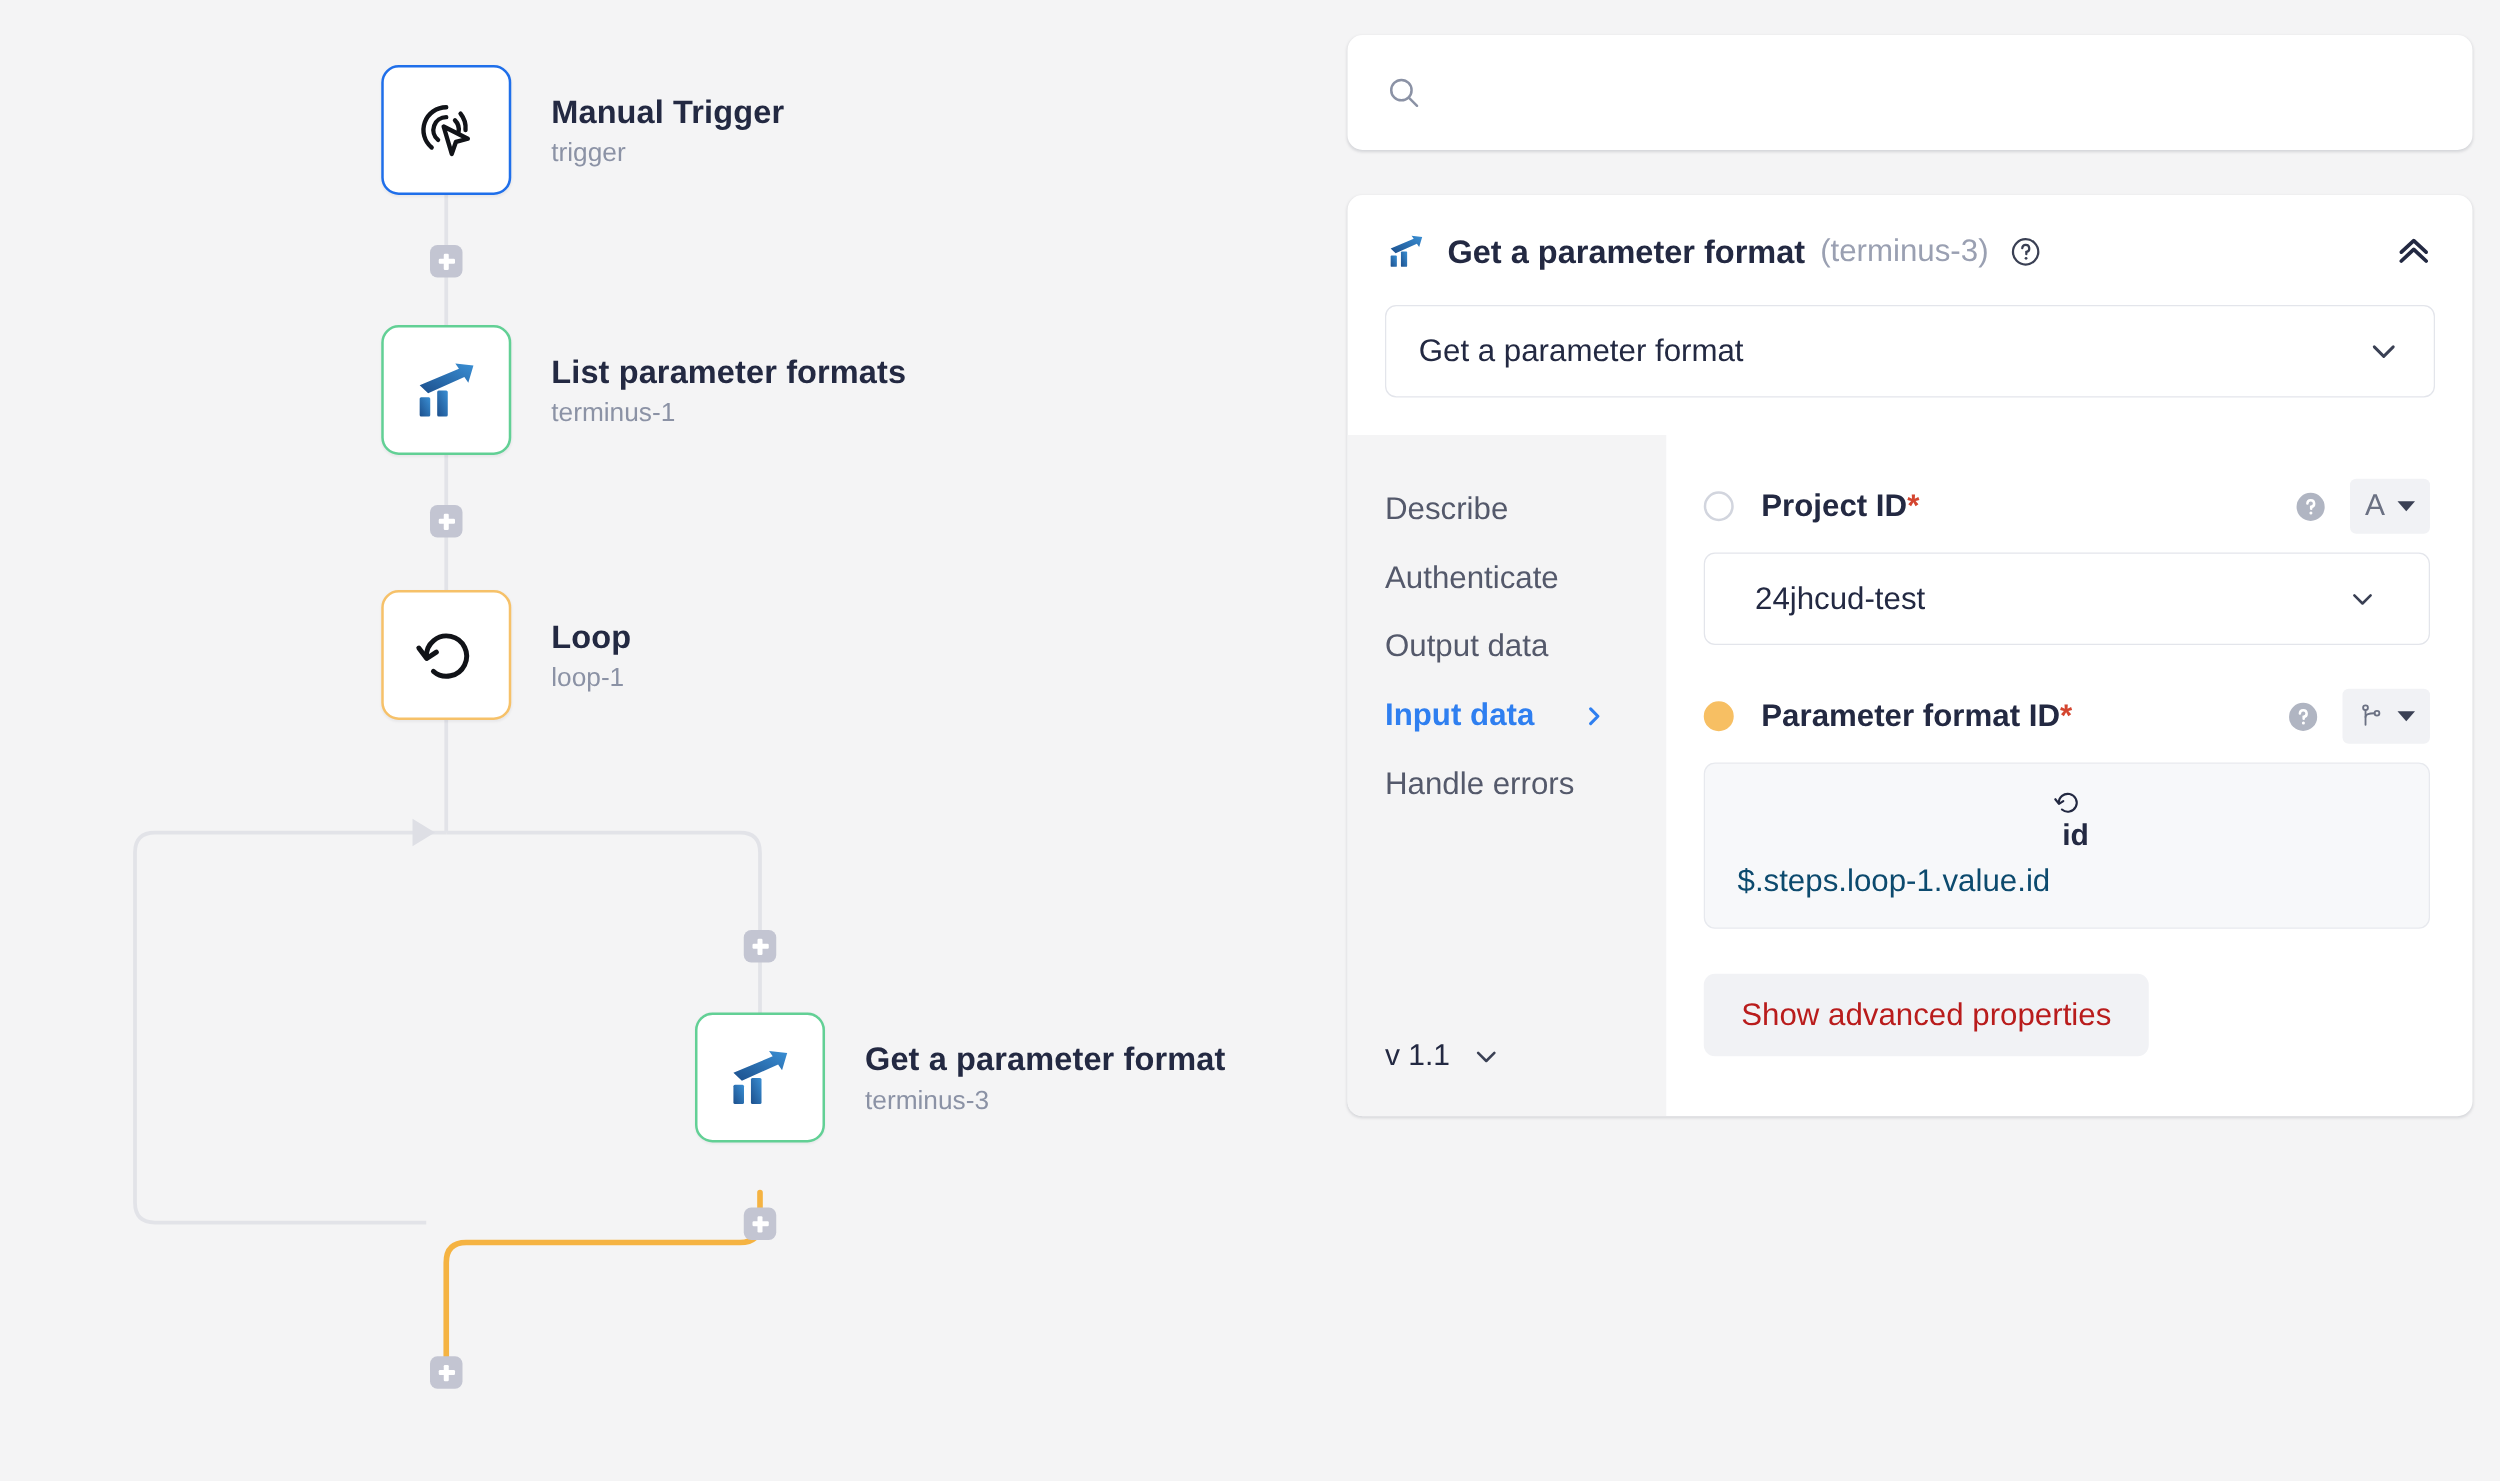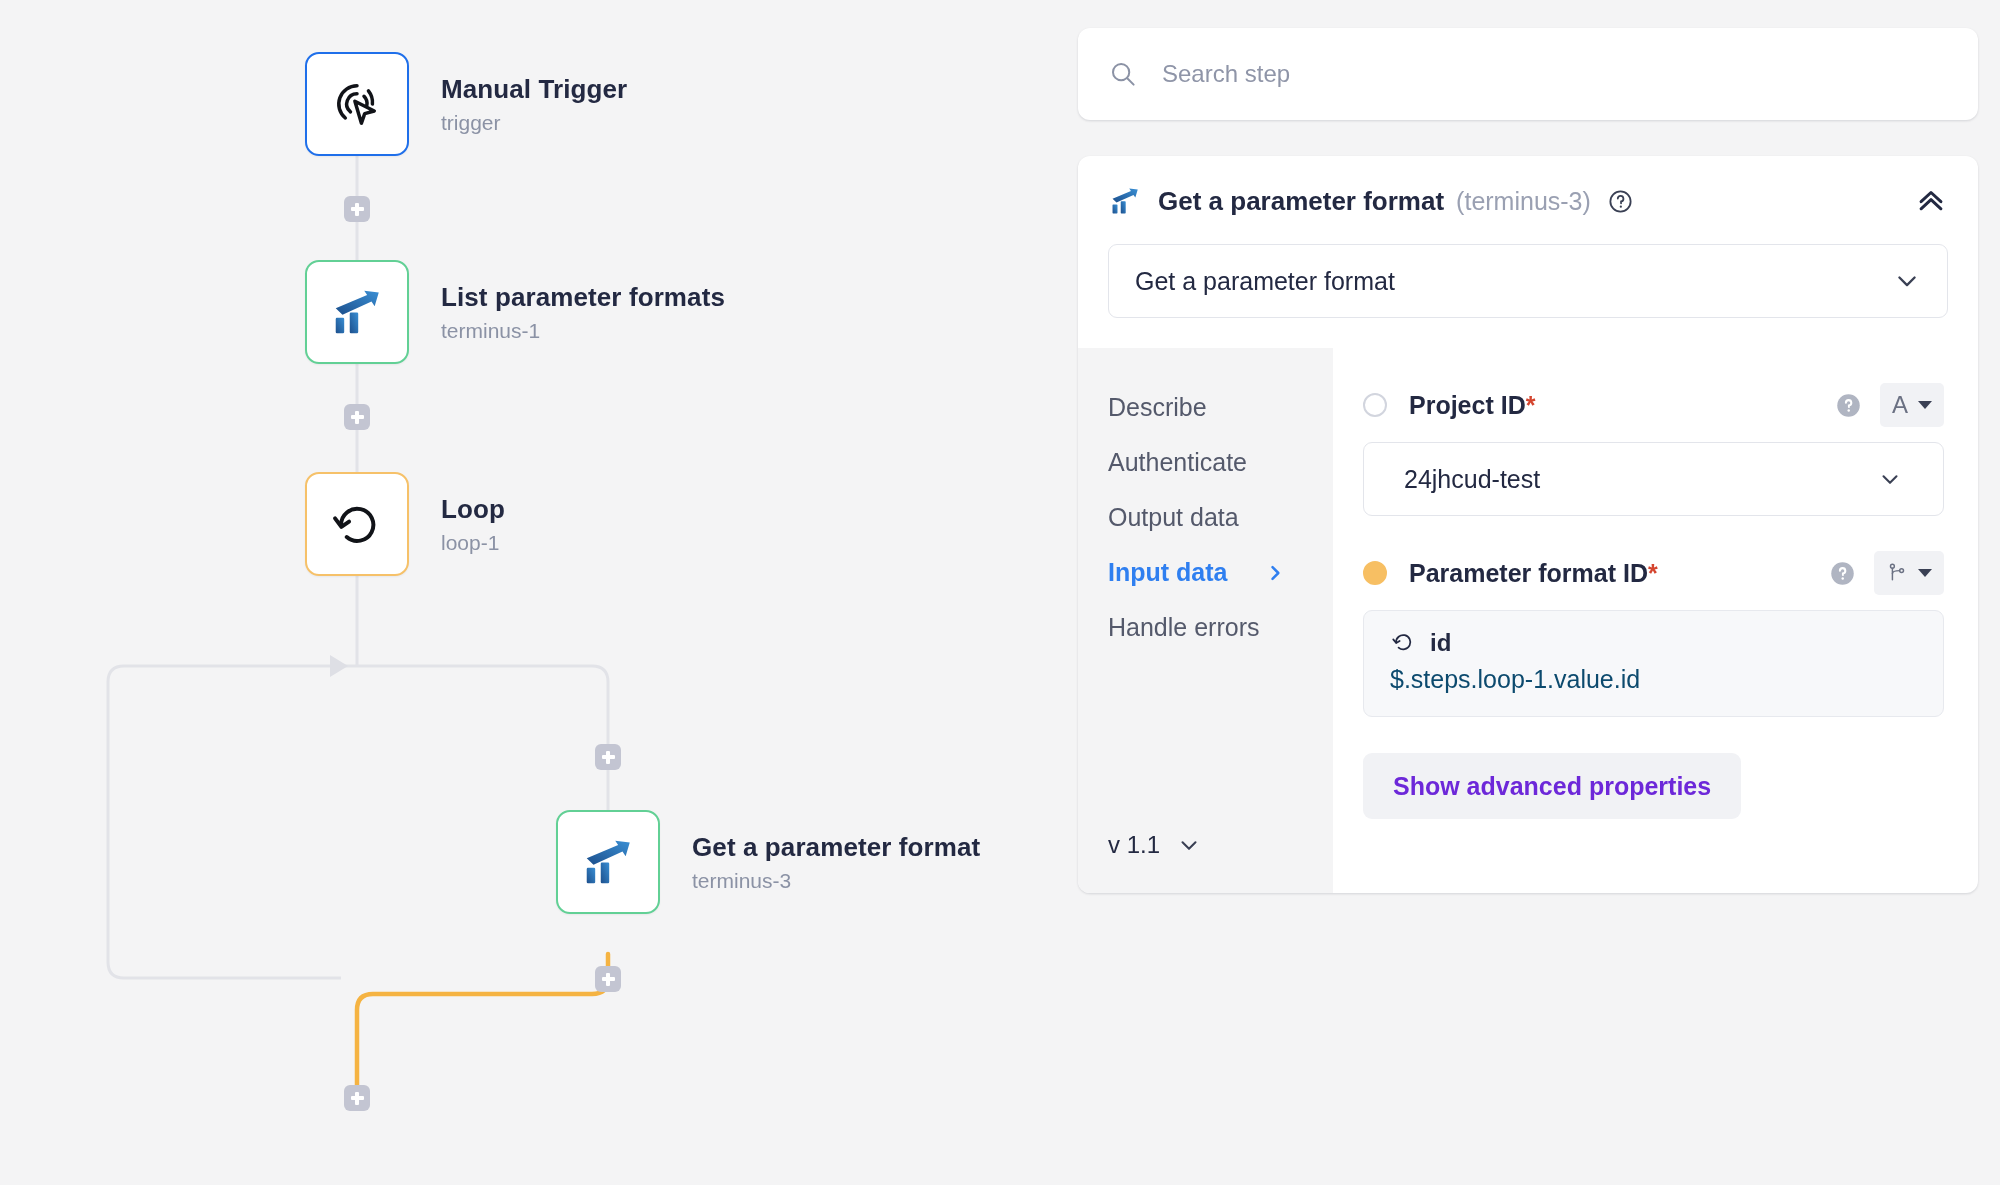--- a/index.html
+++ b/index.html
@@ -118,29 +118,29 @@
     margin-top: 14px; height: 74px; border: 1.6px solid #e3e5eb; border-radius: 9px;
     display: flex; align-items: center; padding: 0 40px; background: #fff;
   }
   .input-value { font-size: 25px; color: #232942; }
   .input-box .chev { margin-left: auto; width: 26px; height: 26px; color: #3a4054; }
 
   .expr-box {
     margin-top: 14px; border: 1.6px solid #e7e9ee; border-radius: 9px; background: #f7f8fa;
     padding: 18px 26px 22px 26px;
   }
-  .expr-top { display: flex; align-items: flex-start; }
+  .expr-top { display: flex; align-items: center; flex-direction: column; }
   .expr-icon { width: 26px; height: 26px; color: #232942; flex: none; }
   .expr-key { font-size: 24px; font-weight: 700; color: #232942; margin-left: 14px; }
   .expr-path { font-size: 25px; color: #0c4a6e; margin-top: 8px; }
 
   .adv-btn {
     margin-top: 36px; display: inline-flex; align-items: center; height: 66px;
     background: #f1f2f5; border-radius: 9px; padding: 18px 30px;
-    font-size: 25px; font-weight: 700; color: #6d28d9; border: none;
+    font-size: 25px; font-weight: 400; color: #b91c1c; border: none;
     font-family: "Liberation Sans", sans-serif; cursor: pointer;
   }
 </style>
 </head>
 <body>
 
 <div class="app">
 
   <div class="canvas">
 
@@ -238,21 +238,20 @@
     <div class="plus" style="left:344px; top:1085px;"></div>
   </div>
 
   <div class="right">
 
     <div class="search-card">
       <svg class="search-icon" viewBox="0 0 24 24" fill="none">
         <circle cx="10.5" cy="10.5" r="6.5" stroke="currentColor" stroke-width="1.6"></circle>
         <path d="M15.4 15.4 L20.5 20.5" stroke="currentColor" stroke-width="1.6" stroke-linecap="round"></path>
       </svg>
-      <input class="search-input" type="text" placeholder="Search step" style="">
     </div>
 
     <div class="panel">
 
       <div class="panel-head">
         <svg class="panel-head-icon" viewBox="0 0 24 24">
           <defs>
             <linearGradient id="tg3" x1="0" y1="1" x2="1" y2="0">
               <stop offset="0" stop-color="#1c4f8c"></stop>
                 <stop offset="1" stop-color="#3a8fd4"></stop>

